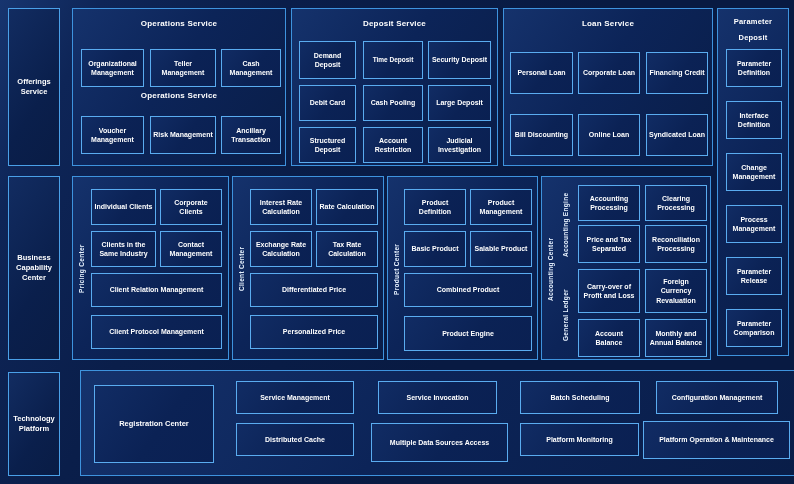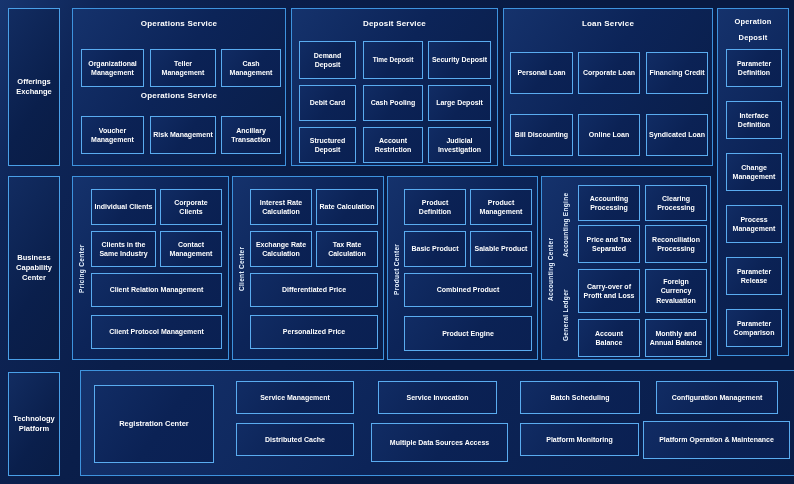--- a/index.html
+++ b/index.html
@@ -37,21 +37,21 @@
     writing-mode:vertical-rl;transform:rotate(180deg);
     font-weight:bold;font-size:6.5px;letter-spacing:.3px;color:#e8f3ff;
     white-space:nowrap;
   }
 </style>
 </head>
 <body>
 
 <div class="canvas">
 
-  <div class="rail" style="top:8px;height:158px;">Offerings Exchange</div>
+  <div class="rail" style="top:8px;height:158px;">Offerings Service</div>
   <div class="rail" style="top:372px;height:104px;">Technology Platform</div>
   <div class="rail" style="top:176px;height:184px;">Business Capability Center</div>
 
   <div class="group" style="left:72px;top:8px;width:214px;height:158px;">
     <div class="gtitle" style="top:10px;">Operations Service</div>
     <div class="box" style="left:8px;top:40px;width:63px;height:38px;">Organizational Management</div>
     <div class="box" style="left:77px;top:40px;width:66px;height:38px;">Teller Management</div>
     <div class="box" style="left:148px;top:40px;width:60px;height:38px;">Cash Management</div>
     <div class="gtitle" style="top:82px;">Operations Service</div>
     <div class="box" style="left:8px;top:107px;width:63px;height:38px;">Voucher Management</div>
@@ -76,21 +76,21 @@
     <div class="gtitle" style="top:10px;">Loan Service</div>
     <div class="box" style="left:6px;top:43px;width:63px;height:42px;">Personal Loan</div>
     <div class="box" style="left:74px;top:43px;width:62px;height:42px;">Corporate Loan</div>
     <div class="box" style="left:142px;top:43px;width:62px;height:42px;">Financing Credit</div>
     <div class="box" style="left:6px;top:105px;width:63px;height:42px;">Bill Discounting</div>
     <div class="box" style="left:74px;top:105px;width:62px;height:42px;">Online Loan</div>
     <div class="box" style="left:142px;top:105px;width:62px;height:42px;">Syndicated Loan</div>
   </div>
 
   <div class="group" style="left:717px;top:8px;width:72px;height:348px;">
-    <div class="gtitle" style="top:8px;font-size:7.5px;">Operation</div>
+    <div class="gtitle" style="top:8px;font-size:7.5px;">Parameter</div>
     <div class="gtitle" style="top:24px;font-size:7.5px;">Deposit</div>
     <div class="box" style="left:8px;top:40px;width:56px;height:38px;">Parameter Definition</div>
     <div class="box" style="left:8px;top:92px;width:56px;height:38px;">Interface Definition</div>
     <div class="box" style="left:8px;top:144px;width:56px;height:38px;">Change Management</div>
     <div class="box" style="left:8px;top:196px;width:56px;height:38px;">Process Management</div>
     <div class="box" style="left:8px;top:248px;width:56px;height:38px;">Parameter Release</div>
     <div class="box" style="left:8px;top:300px;width:56px;height:38px;">Parameter Comparison</div>
   </div>
 
   <div class="group" style="left:72px;top:176px;width:157px;height:184px;">

